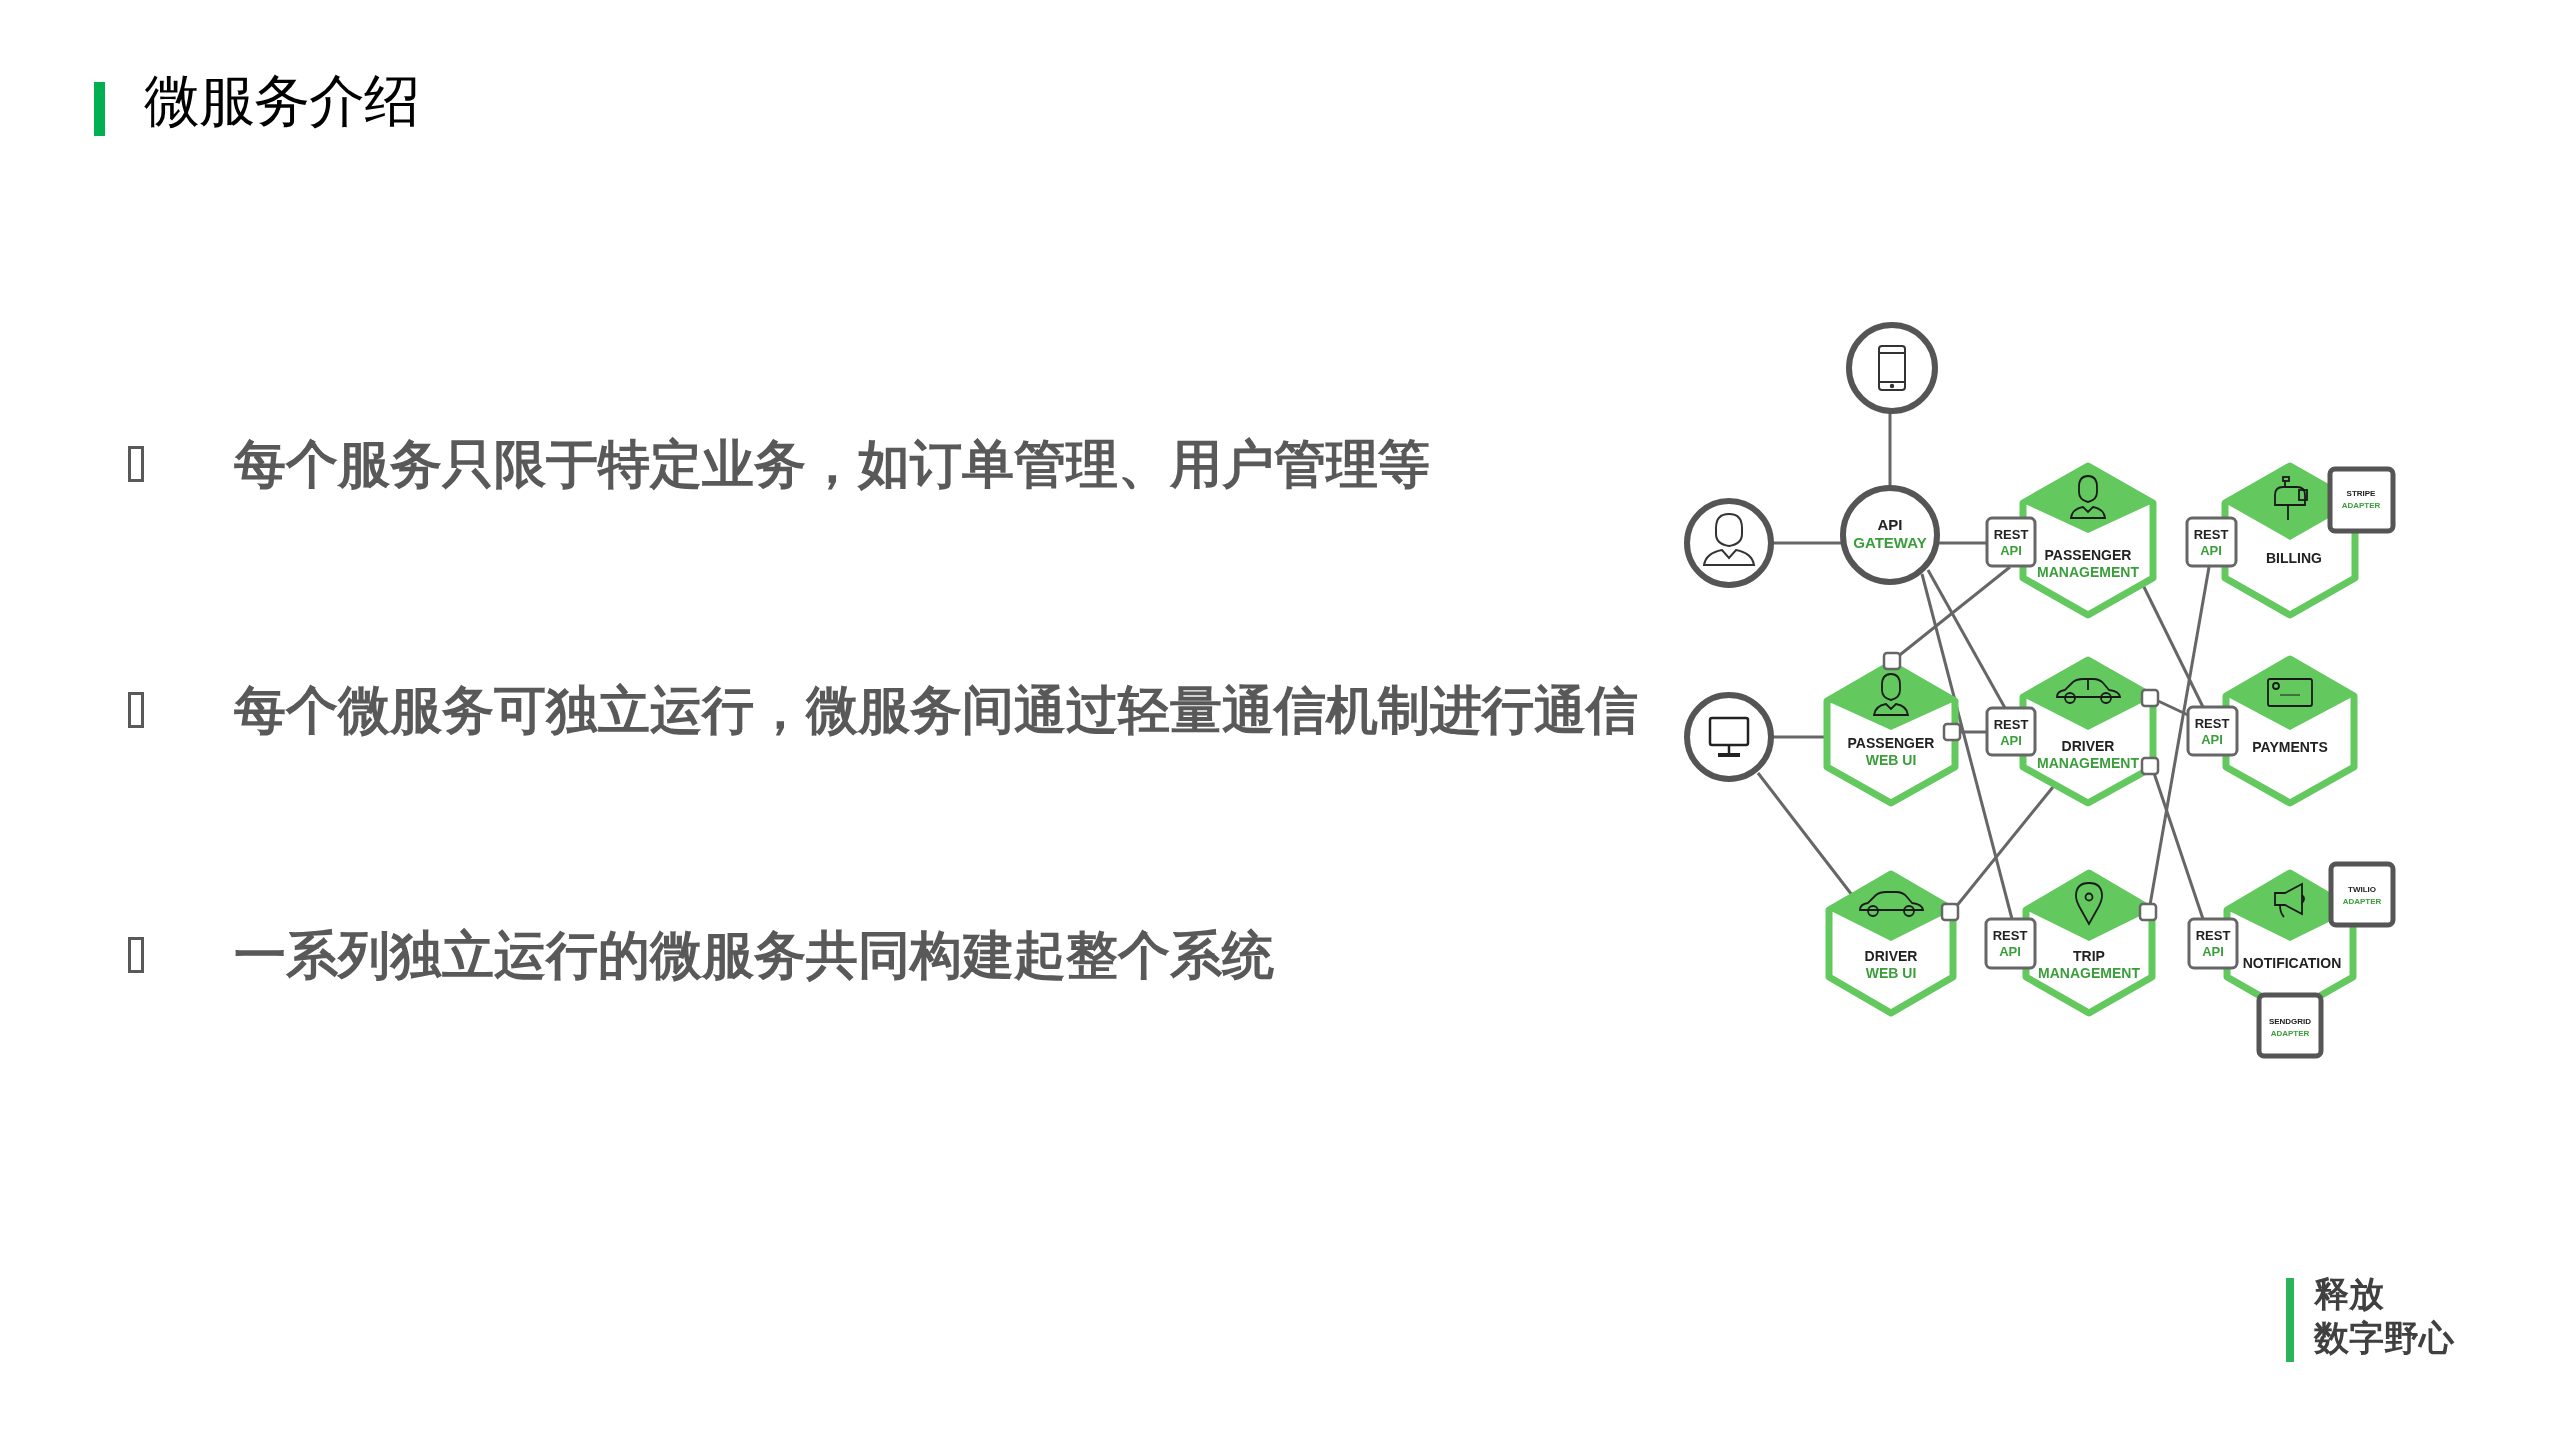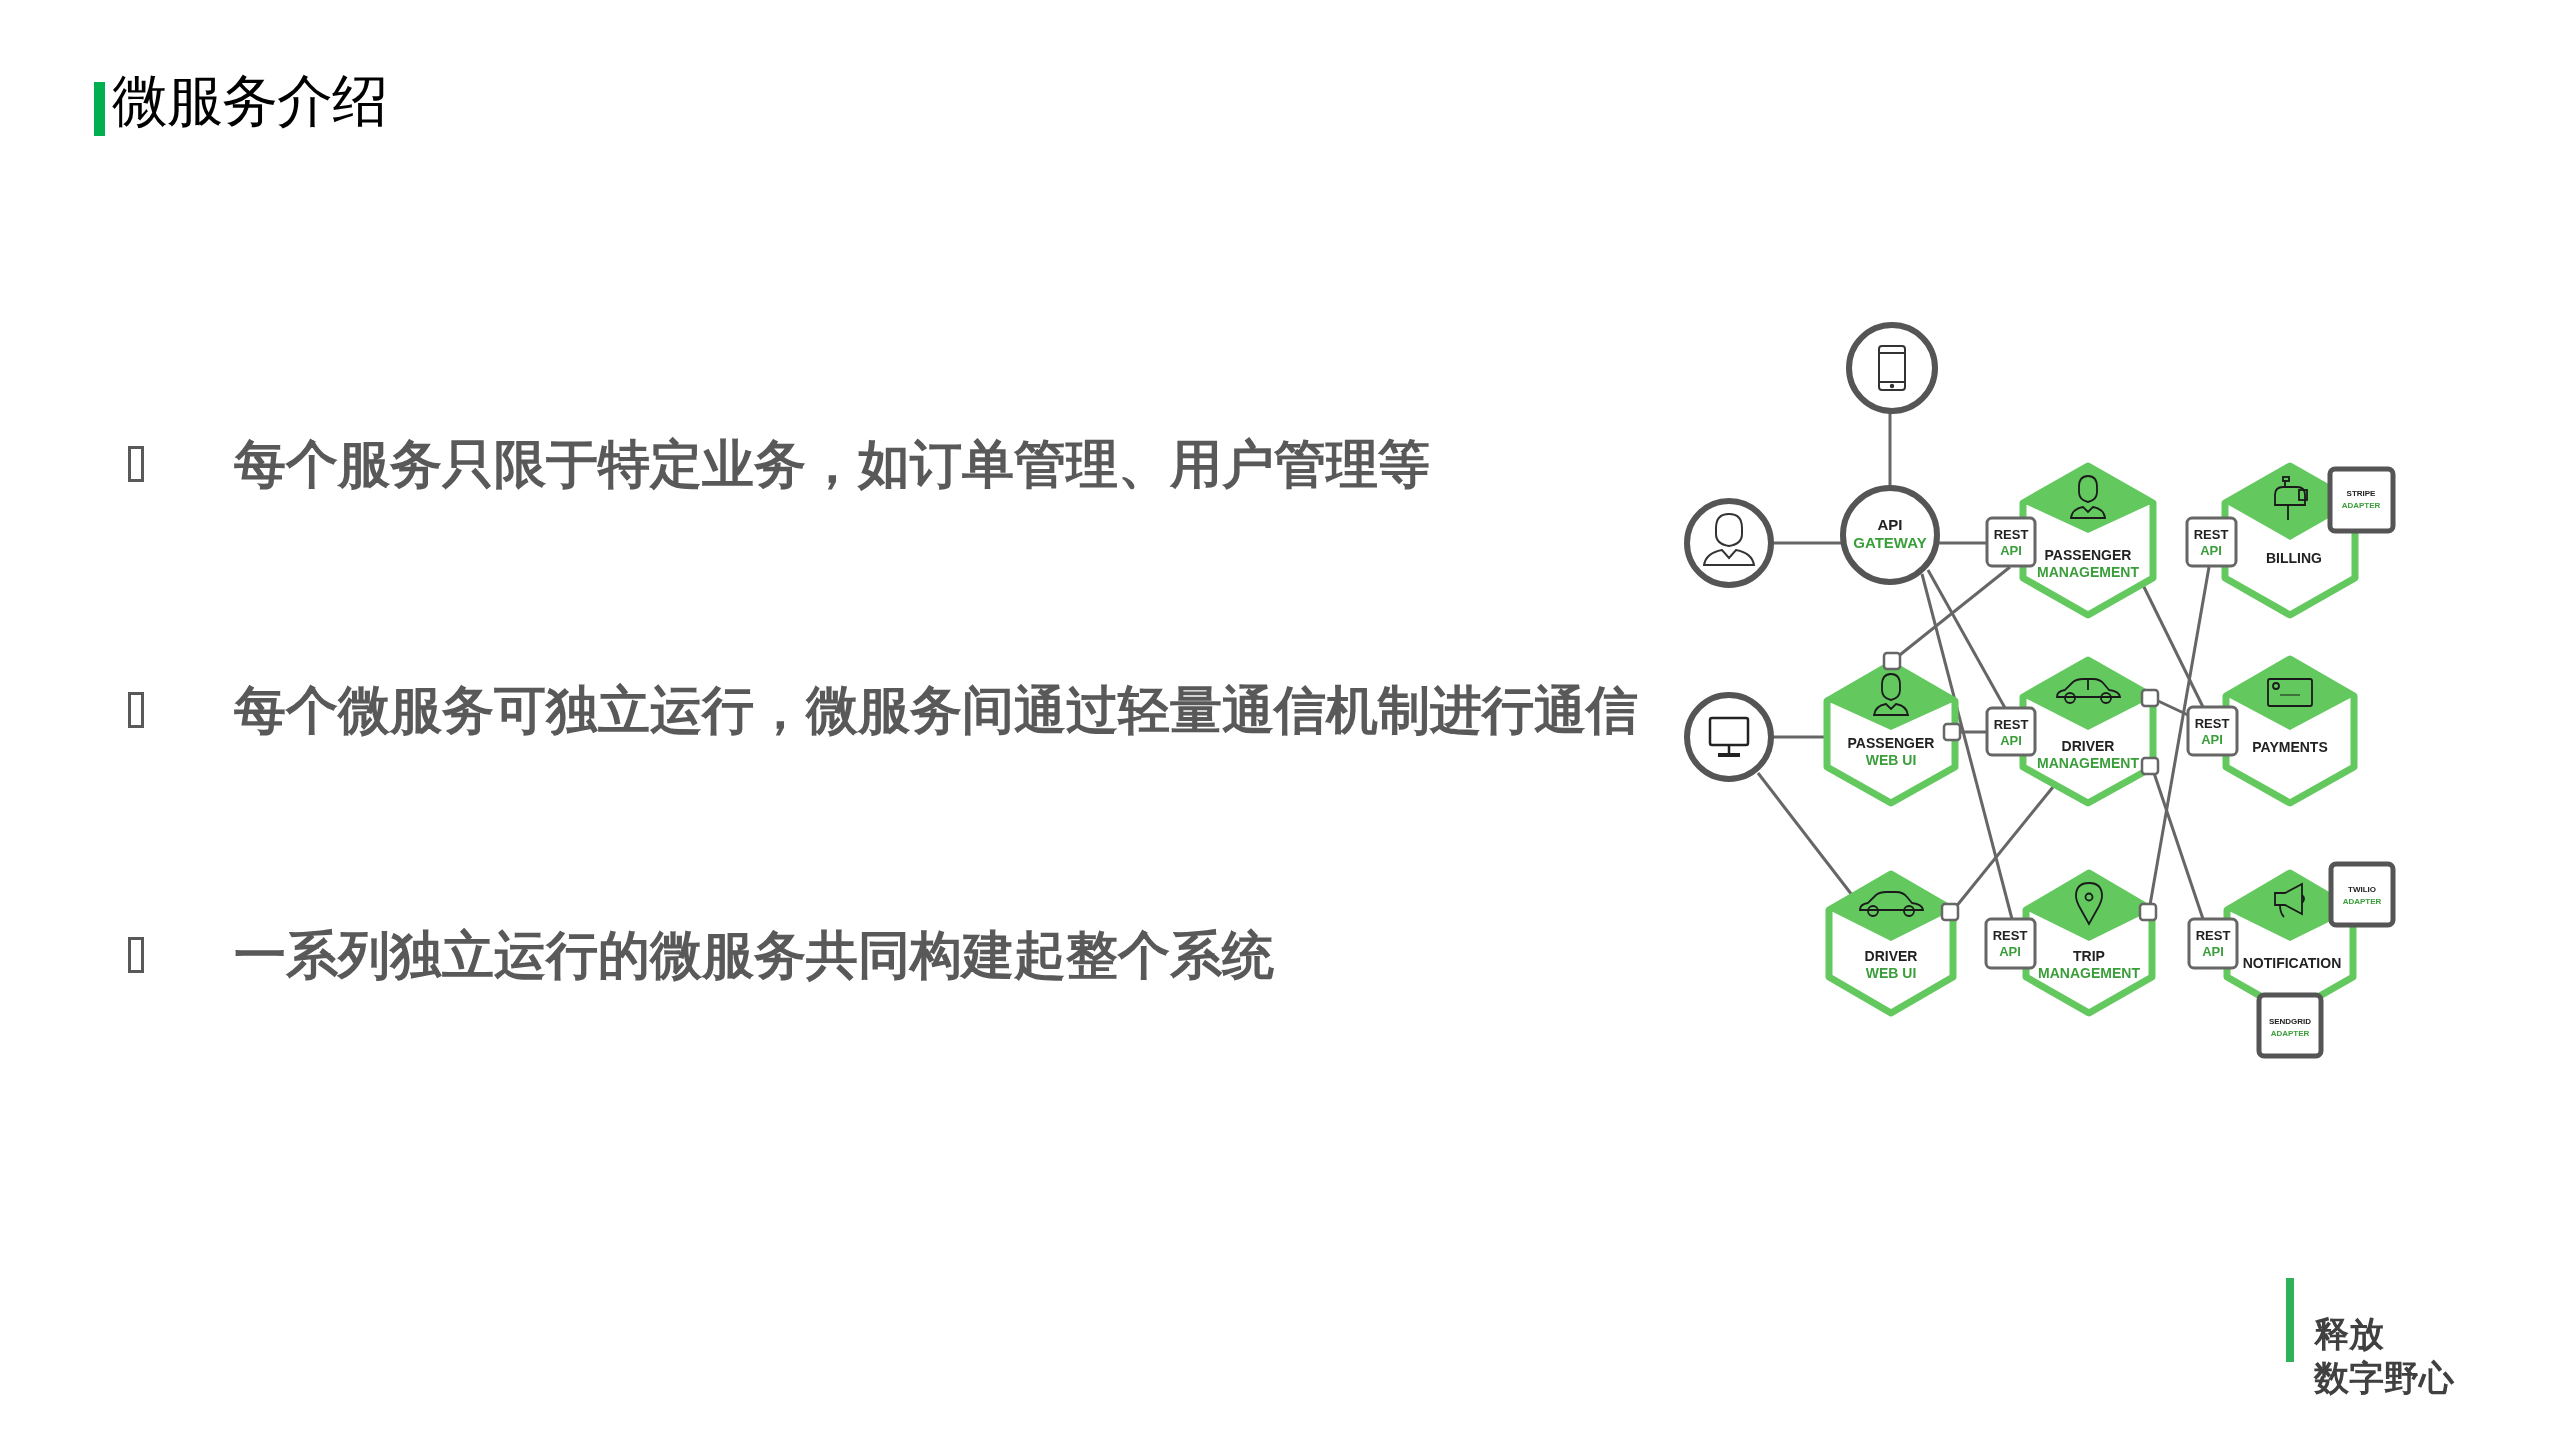--- a/index.html
+++ b/index.html
@@ -1,24 +1,24 @@
 <!DOCTYPE html>
 <html><head>
 <meta charset="utf-8">
 <style>
   html, body { margin: 0; padding: 0; background: #ffffff; }
   body { width: 2560px; height: 1440px; position: relative; overflow: hidden; font-family: "DejaVu Sans", "Liberation Sans", sans-serif; }
   .title-bar { position: absolute; left: 94px; top: 82px; width: 11px; height: 54px; background: #00b050; }
-  .title { position: absolute; left: 112px; top: 68px; font-size: 56px; line-height: 66px; color: #000000; font-weight: normal; white-space: nowrap; letter-spacing: -1px; }
+  .title { position: absolute; left: 144px; top: 68px; font-size: 56px; line-height: 66px; color: #000000; font-weight: normal; white-space: nowrap; letter-spacing: -1px; }
   .bullets { position: absolute; left: 0; top: 0; }
   .bullet-row { position: absolute; left: 128px; height: 60px; display: flex; align-items: center; white-space: nowrap; gap: 44px; }
   .bullet-box { width: 16px; height: 36px; border: 3px solid #595959; box-sizing: border-box; margin-right: 46px; flex: none; }
   .bullet-text { font-size: 52px; line-height: 60px; font-weight: bold; color: #595959; letter-spacing: 0px; }
   .brand-bar { position: absolute; left: 2286px; top: 1278px; width: 8px; height: 84px; background: #2db35a; }
-  .brand { position: absolute; left: 2314px; top: 1272px; font-size: 35px; line-height: 44px; color: #404040; font-weight: bold; white-space: nowrap; margin-top: 40px; }
+  .brand { position: absolute; left: 2314px; top: 1272px; font-size: 35px; line-height: 44px; color: #404040; font-weight: bold; white-space: nowrap; }
   .diagram { position: absolute; left: 0; top: 0; width: 2560px; height: 1440px; }
   .diagram text { font-family: "Liberation Sans", "DejaVu Sans", sans-serif; font-weight: bold; }
   .lbl-dark { fill: #222222; }
   .lbl-green { fill: #3a9e3a; }
 </style>
 </head>
 <body>
 
 <div class="title-bar"></div>
 <div class="title">微服务介绍</div>

